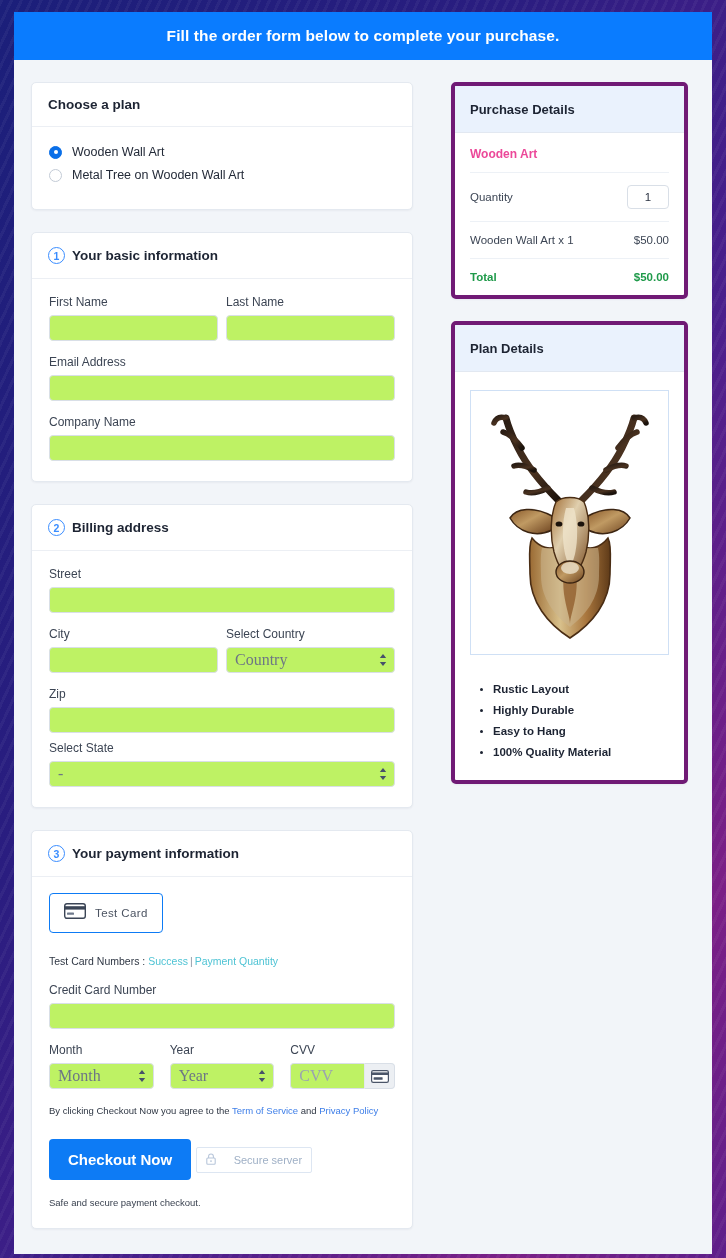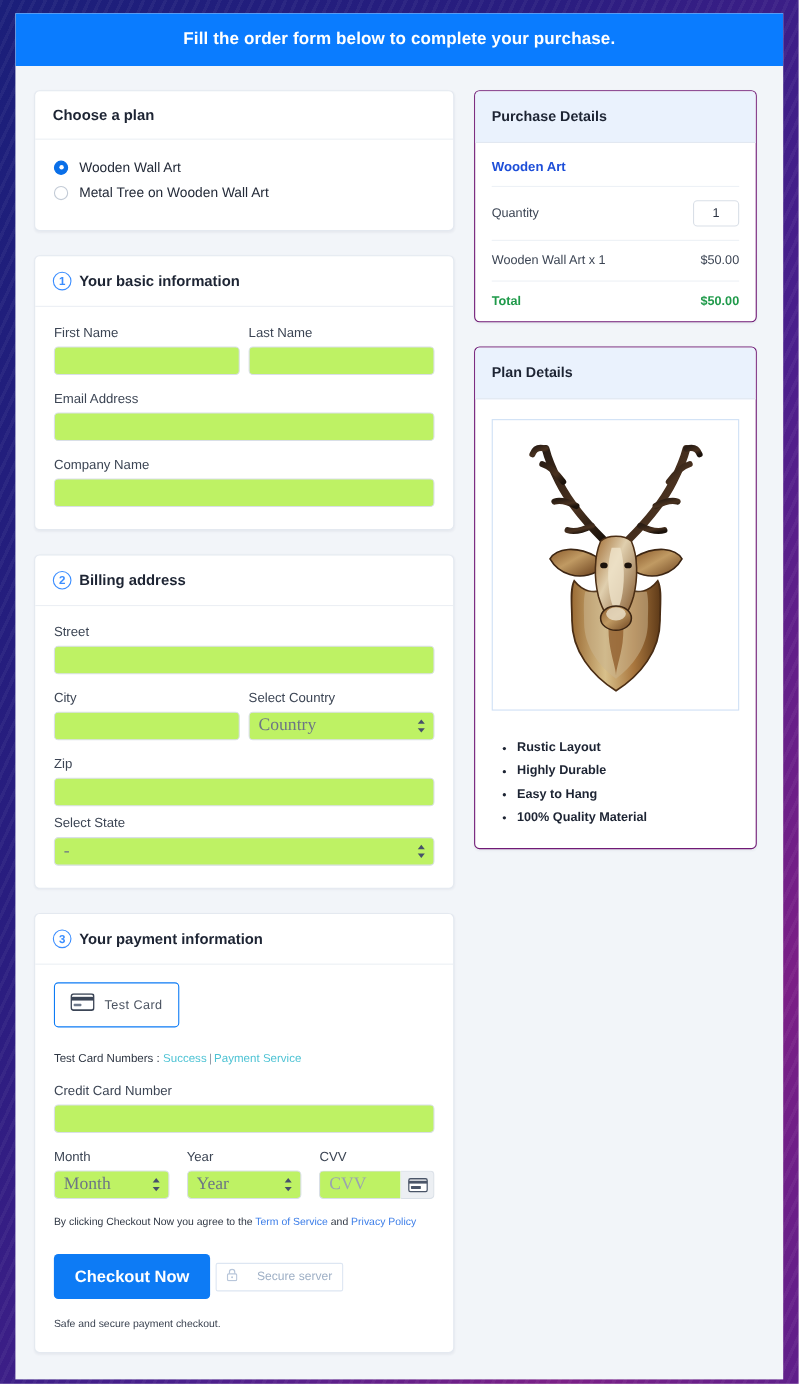--- a/index.html
+++ b/index.html
@@ -209,36 +209,37 @@
 
   .safe-note {
     font-size: 9.5px;
     color: #3a4250;
     margin-top: 17px;
   }
 
   
   .side-card {
     background: #ffffff;
-    border: 1px solid #701a75;
+    border: 4px solid #701a75;
     border-radius: 5px;
     box-shadow: 0 1px 2px rgba(30,40,70,0.05);
     margin-bottom: 22px;
     overflow: hidden;
+    margin-left: 20px;
   }
   .side-head {
     background: #eaf2fd;
     padding: 14px 15px;
     border-bottom: 1px solid #e2e8f1;
   }
   .side-head .card-title { font-size: 13px; }
   .side-body { padding: 0 15px; }
 
   .prod-name {
-    font-size: 12px; font-weight: bold; color: #1d4ed8;
+    font-size: 12px; font-weight: bold; color: #ec4899;
     padding: 14px 0 11px 0;
     border-bottom: 1px solid #edf1f6;
   }
   .side-row {
     display: flex; align-items: center; justify-content: space-between;
     padding: 12px 0;
     border-bottom: 1px solid #edf1f6;
     font-size: 11.5px;
     color: #3c4554;
   }
@@ -400,21 +401,21 @@
               <svg width="22" height="16" viewBox="0 0 22 16">
                 <rect x="0.7" y="0.7" width="20.6" height="14.6" rx="2.2" fill="#fff" stroke="#3b4556" stroke-width="1.4"></rect>
                 <rect x="0.7" y="3.2" width="20.6" height="3.4" fill="#3b4556"></rect>
                 <rect x="3" y="9.6" width="7" height="2.2" rx="0.6" fill="#6f7a8c"></rect>
               </svg>
             </span>
             <span class="test-card-label">Test  Card</span>
           </div>
 
           <div class="testnums">
-            <span>Test Card Numbers : </span><a href="#">Success</a><span class="sep">|</span><a href="#">Payment Service</a>
+            <span>Test Card Numbers : </span><a href="#">Success</a><span class="sep">|</span><a href="#">Payment Quantity</a>
           </div>
 
           <div class="field">
             <label class="field-label">Credit Card Number</label>
             <input class="input" type="text" value="" style="">
           </div>
 
           <div class="row3">
             <div>
               <label class="field-label">Month</label>

